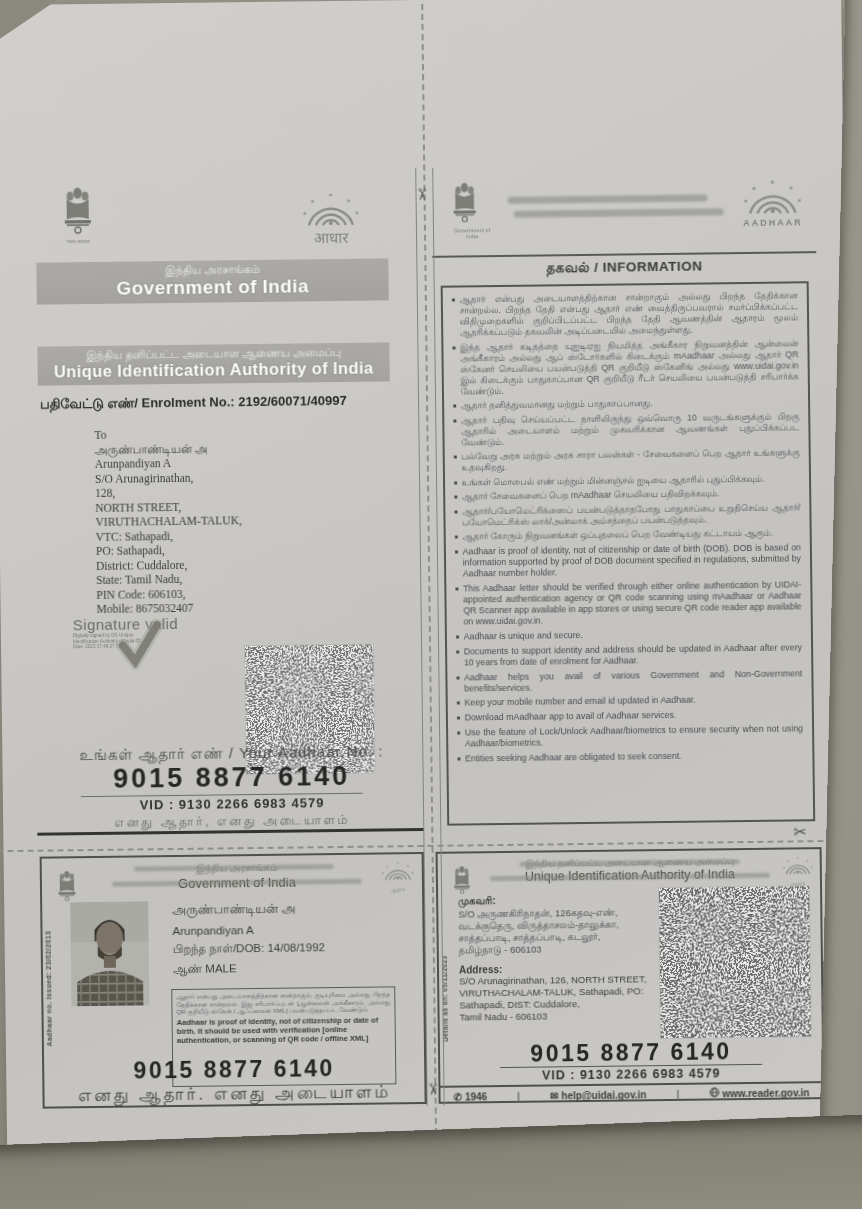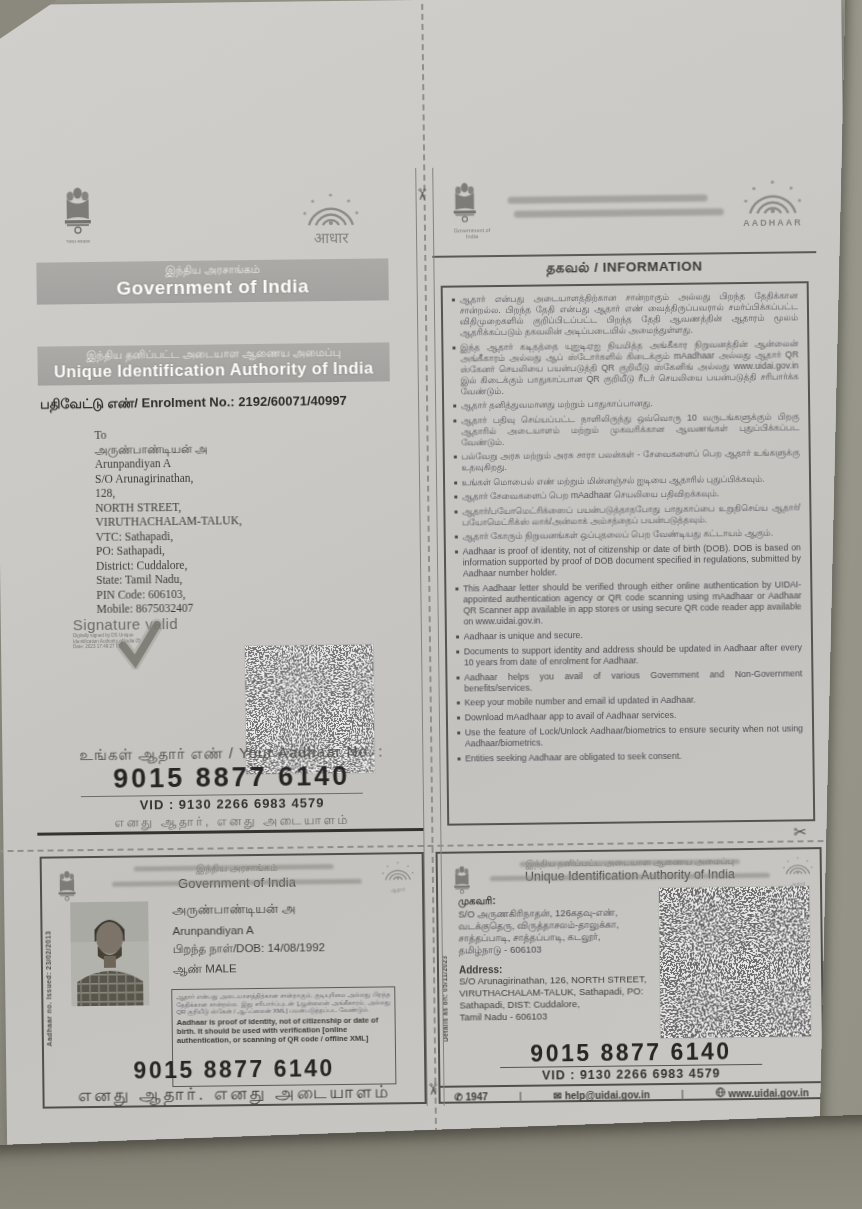--- a/index.html
+++ b/index.html
@@ -375,29 +375,29 @@
       <svg class="qr" style="left:220px;top:36px;position:absolute;" width="150" height="150">
         <rect width="150" height="150" filter="url(#qrf2)"></rect>
       </svg>
 
       <div class="cardno" style="left:0;top:188px;width:382px;">9015 8877 6140</div>
       <div class="abs" style="left:60px;top:214px;width:262px;border-top:1.5px solid #55554f;"></div>
       <div class="abs" style="left:0;top:216px;width:382px;text-align:center;font-size:12.5px;font-weight:bold;letter-spacing:1px;color:#33332f;">VID : 9130 2266 6983 4579</div>
     </div>
 
     <div class="footer">
-      <span><span class="ficon">✆</span><span>1947</span></span>
+      <span><span class="ficon">✆</span><span>1946</span></span>
       <span class="fsep">|</span>
       <span><span class="ficon">✉</span><span>help@uidai.gov.in</span></span>
       <span class="fsep">|</span>
       <span><svg class="ficon" width="10" height="10" viewBox="0 0 12 12">
             <circle cx="6" cy="6" r="5" fill="none" stroke="#3e3e3a" stroke-width="1.2"></circle>
             <ellipse cx="6" cy="6" rx="2.3" ry="5" fill="none" stroke="#3e3e3a" stroke-width="1"></ellipse>
             <line x1="1" y1="6" x2="11" y2="6" stroke="#3e3e3a" stroke-width="1"></line>
-          </svg><span>www.uidai.gov.in</span></span>
+          </svg><span>www.reader.gov.in</span></span>
     </div>
 
   </div>
 
   <div class="wedge tl"></div>
   <div class="wedge right"></div>
   <div class="wedge bottom"></div>
 </div>
 
 </body></html>

